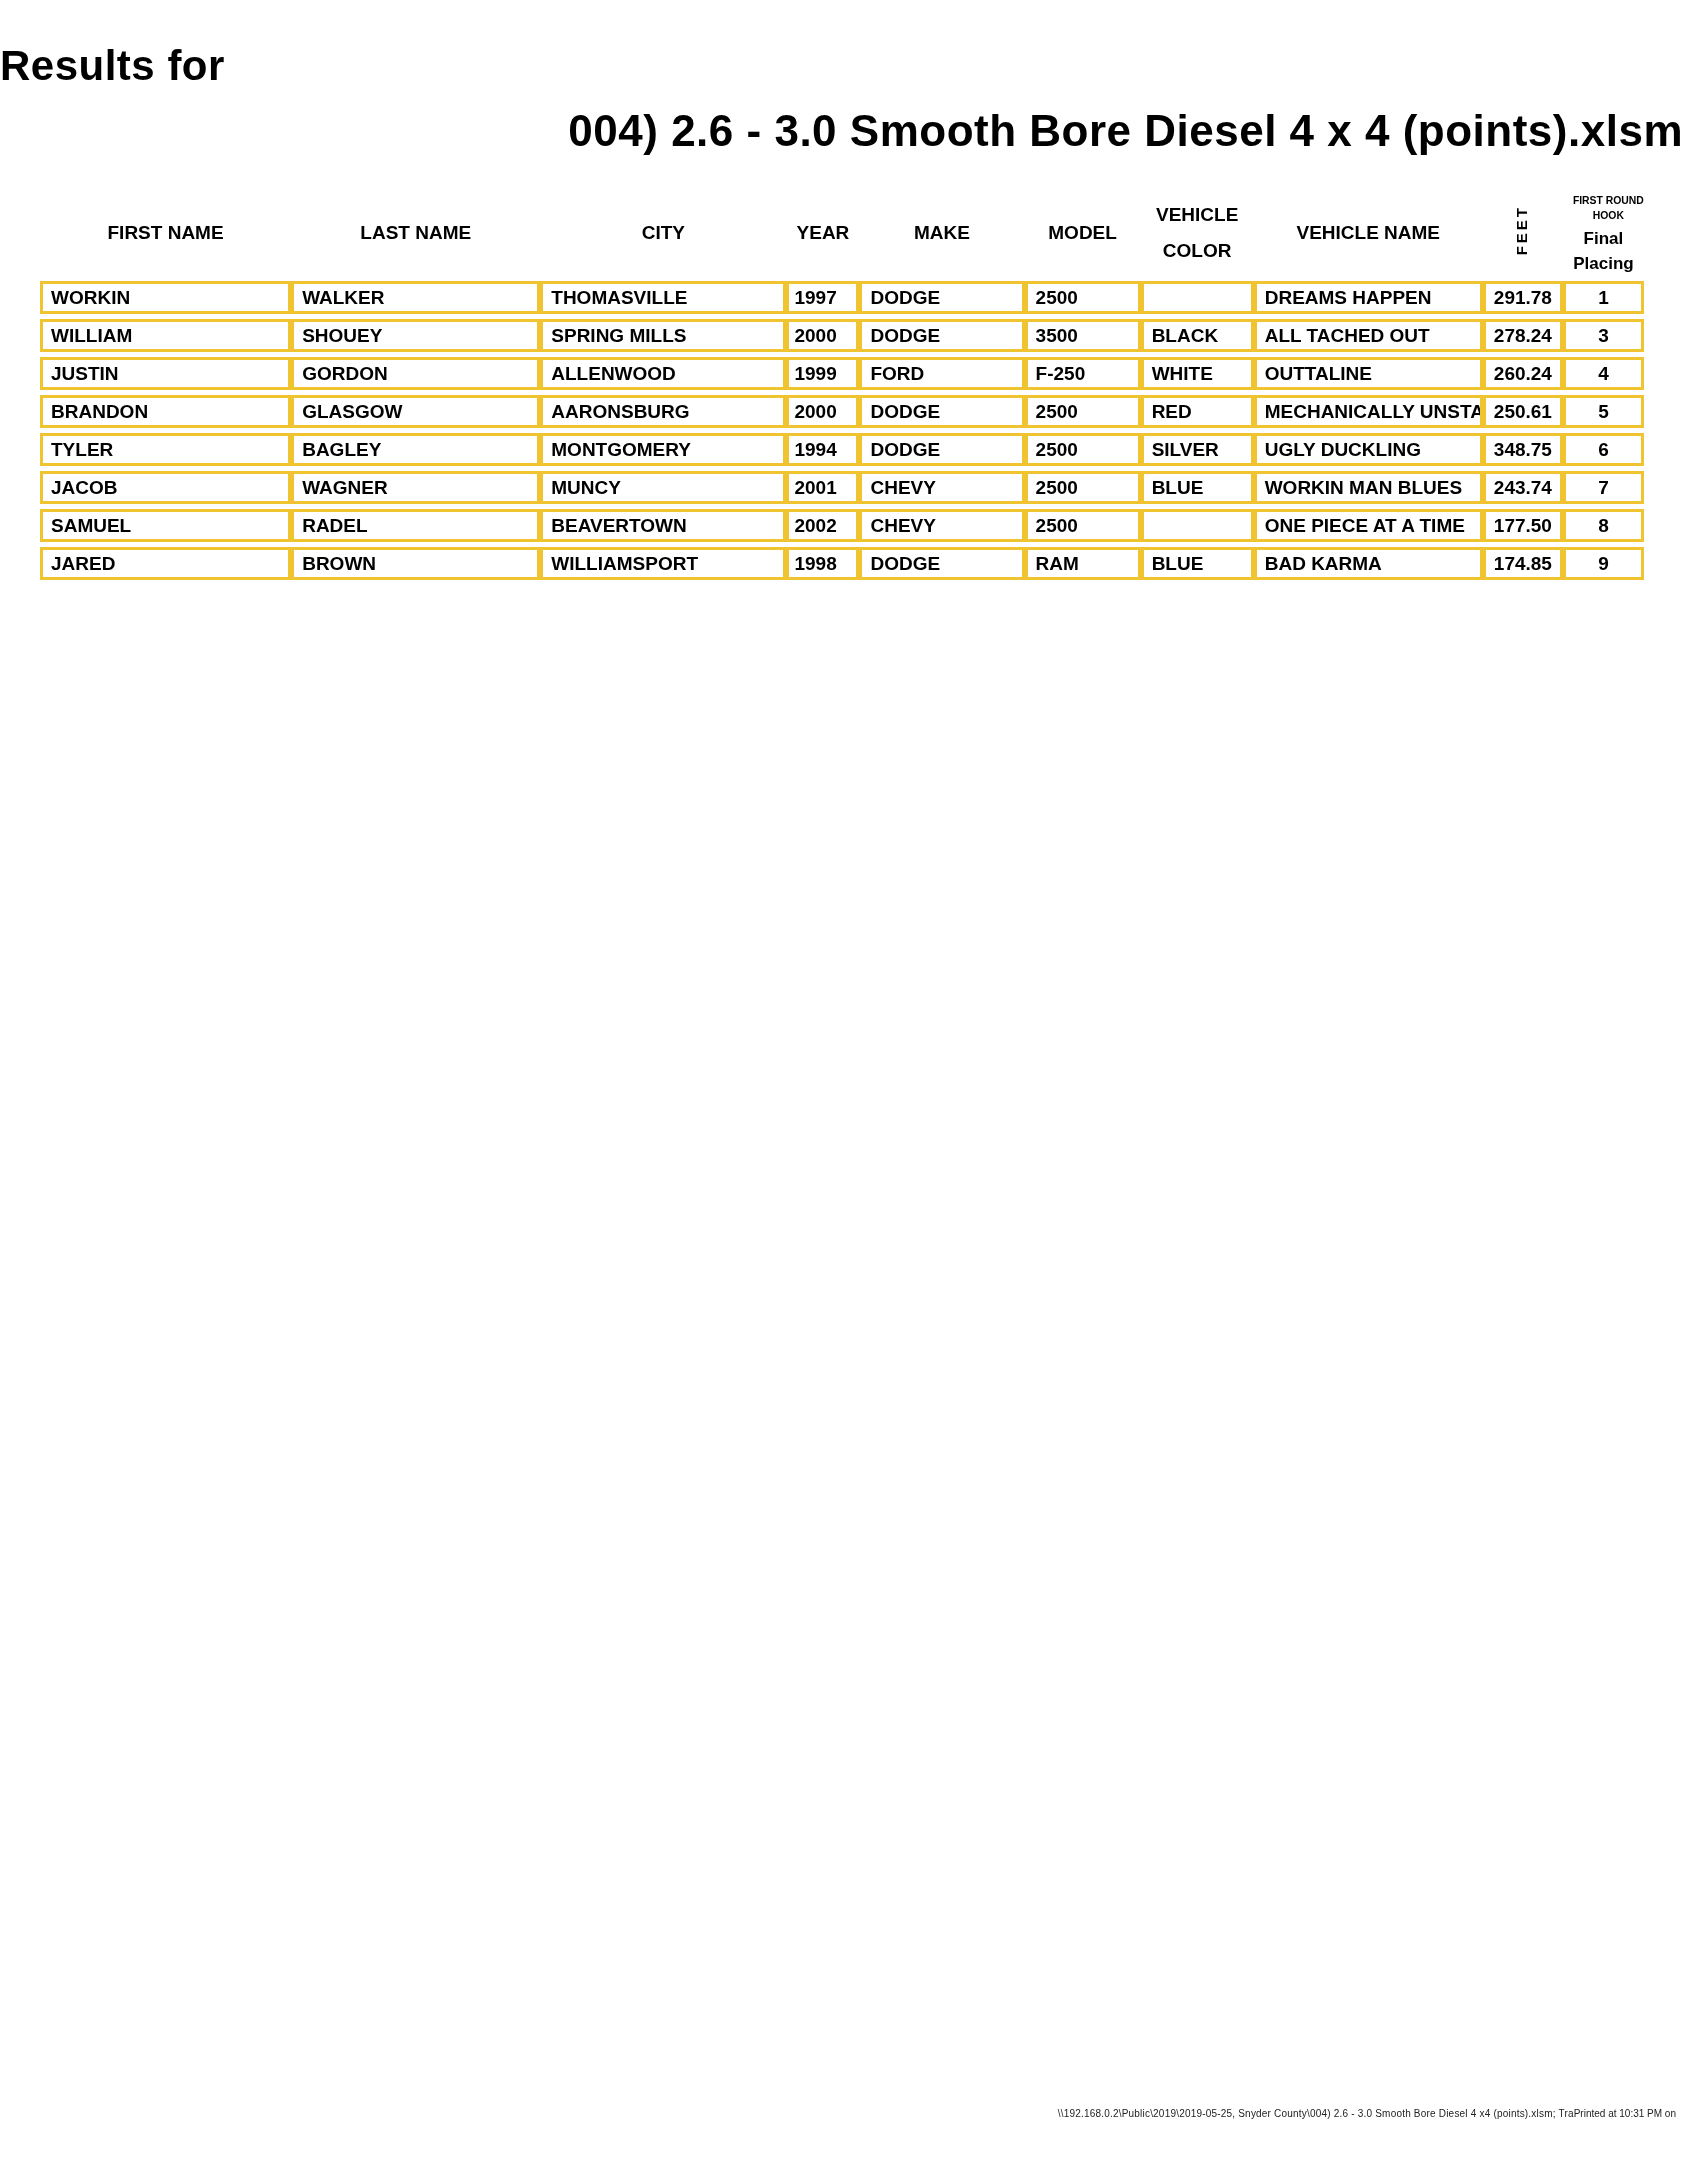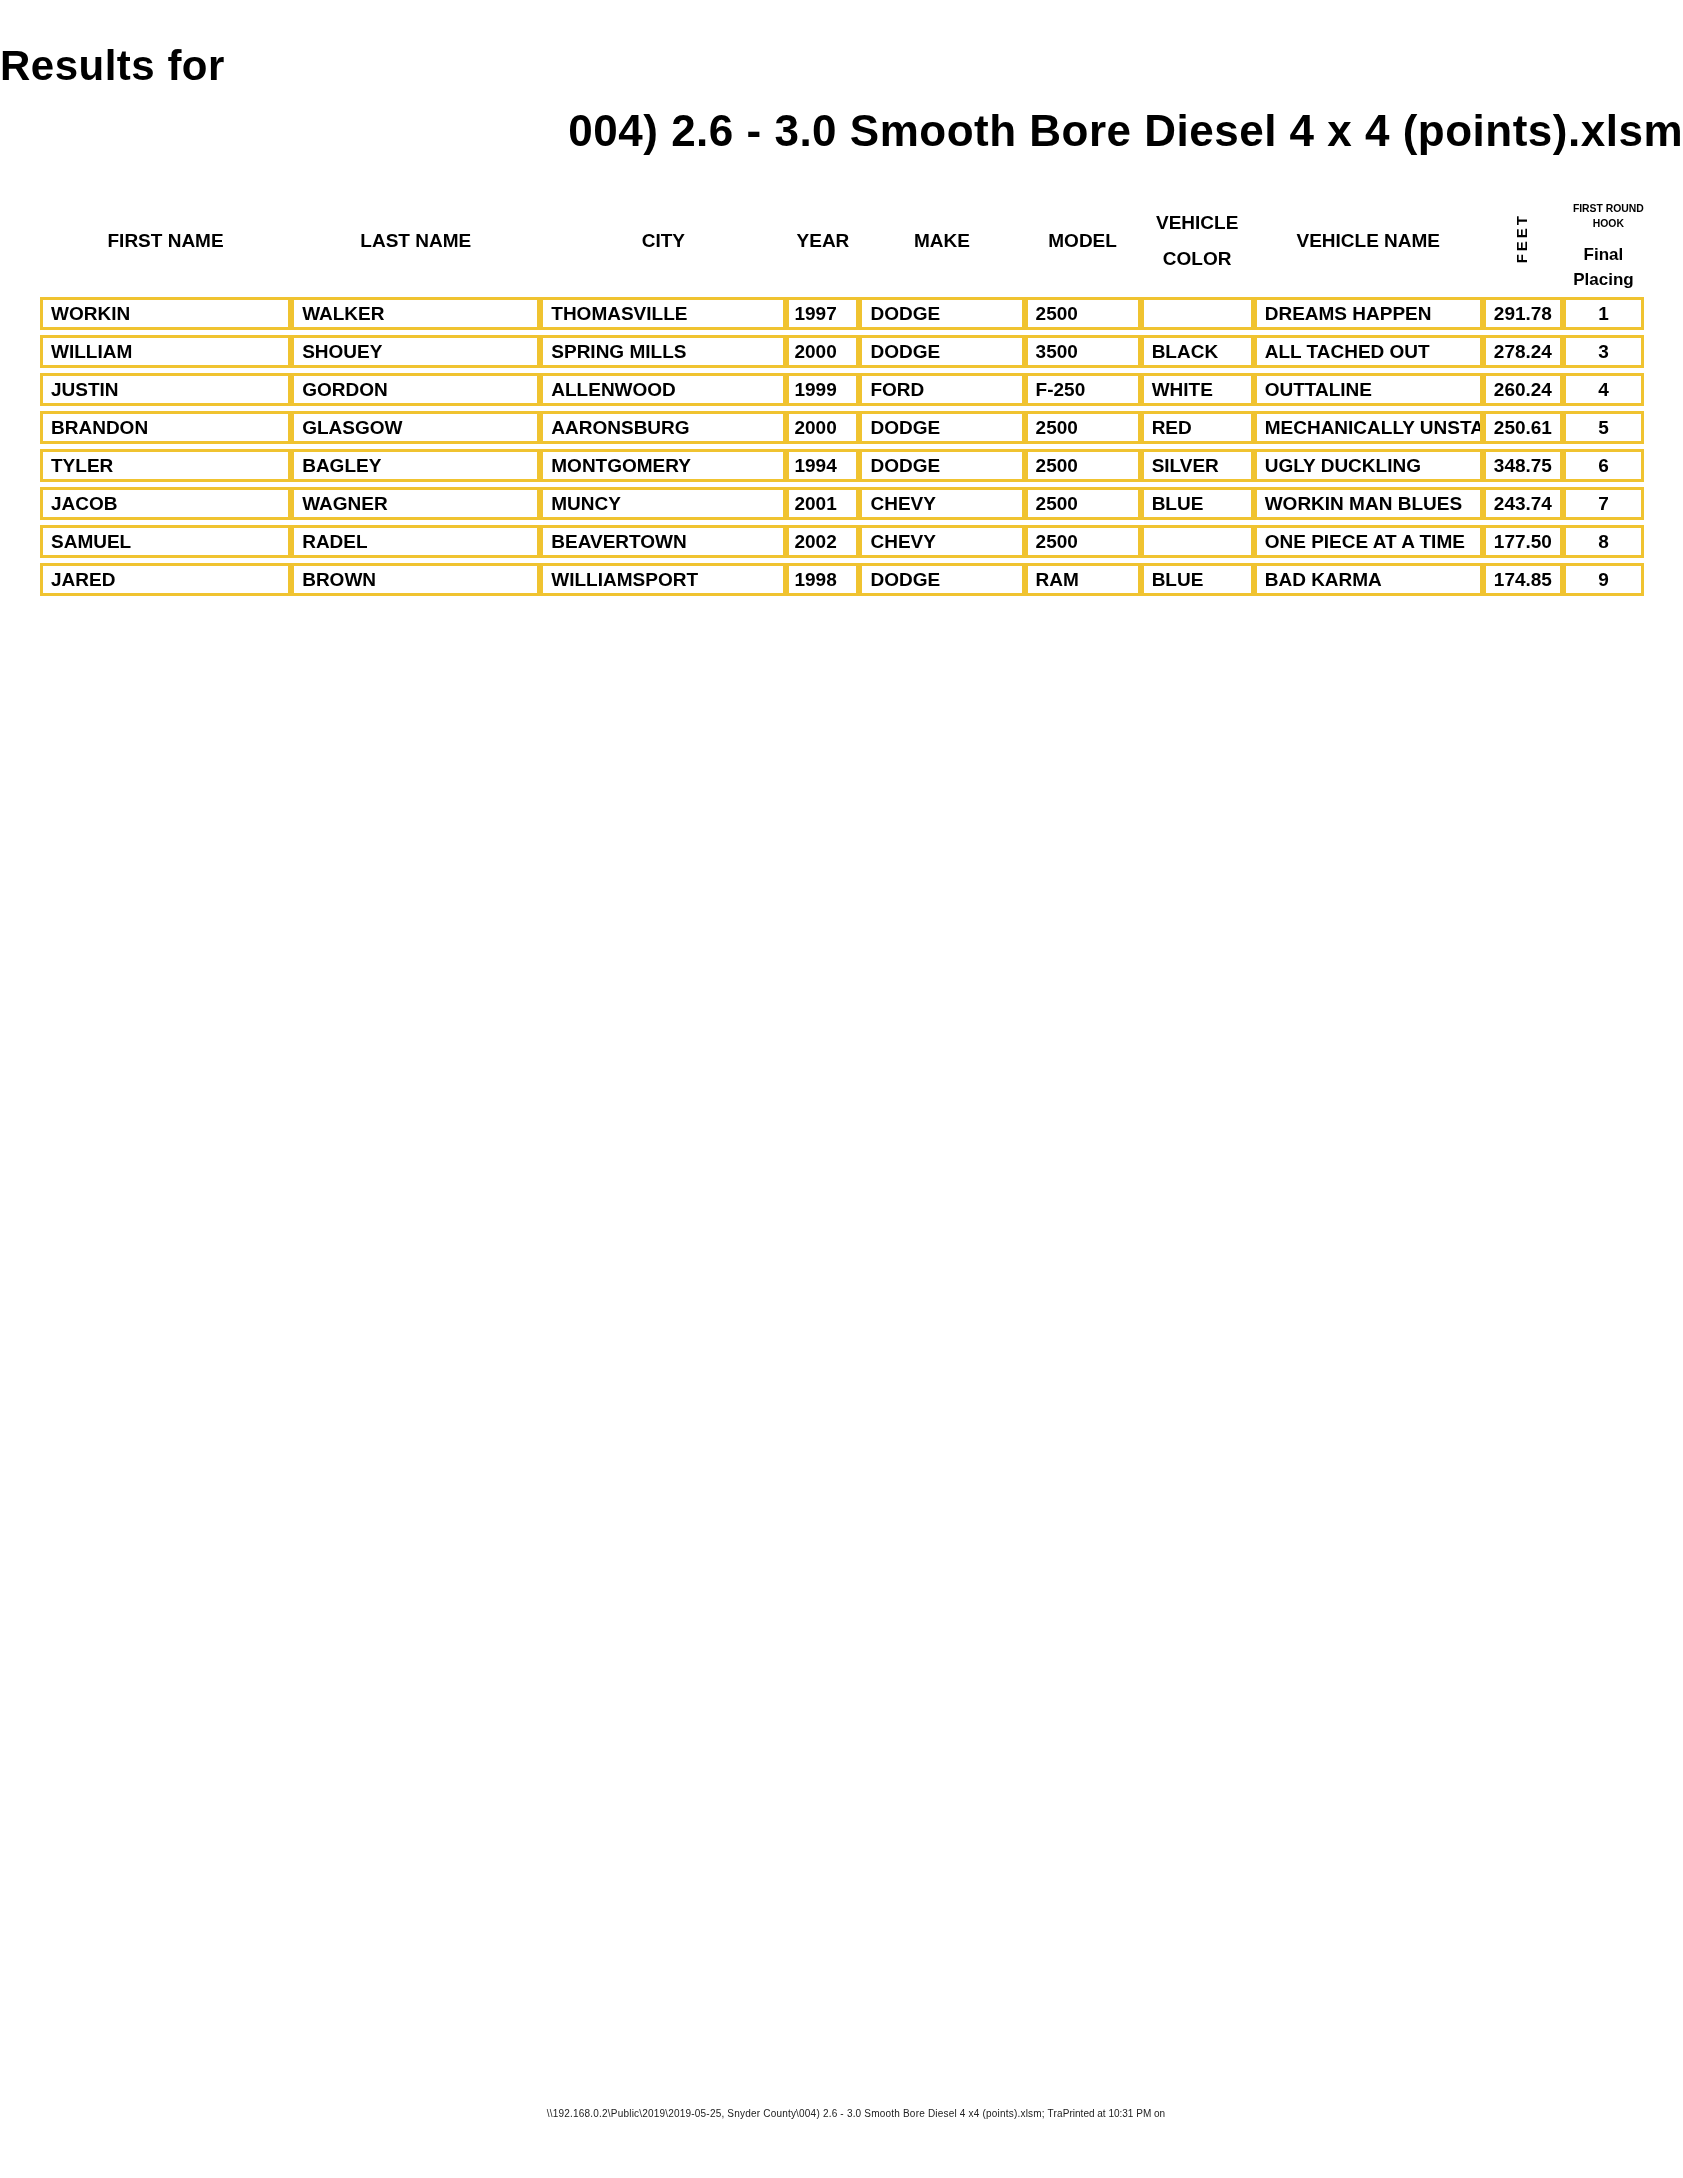--- a/index.html
+++ b/index.html
@@ -62,21 +62,21 @@
     transform: rotate(180deg);
     font-size: 15px;
     letter-spacing: 3px;
     font-weight: 700;
   }
   th.c9 { vertical-align: middle; }
   .hook-label {
     font-size: 10.4px;
     font-weight: 700;
     width: 91px;
-    margin: 12px auto;
+    margin: 4px auto;
     line-height: 1.45;
     white-space: normal;
   }
   .placing-label {
     font-size: 17px;
     font-weight: 700;
     line-height: 1.45;
   }
 
   td {
@@ -94,21 +94,21 @@
   td.c3 { padding-left: 5px; }
   td.c8 { text-align: right; padding-right: 13px; }
   td.c9 { text-align: center; }
 
   .footer {
     position: absolute;
     top: 2108px;
     left: 36px;
     right: 7px;
     display: flex;
-    justify-content: center;
+    justify-content: flex-end;
     font-size: 10px;
     color: #222;
   }
   .footer-left { letter-spacing: 0.2px; }
   .footer-right { }
 </style>
 </head>
 <body>
 
 <div class="page">

